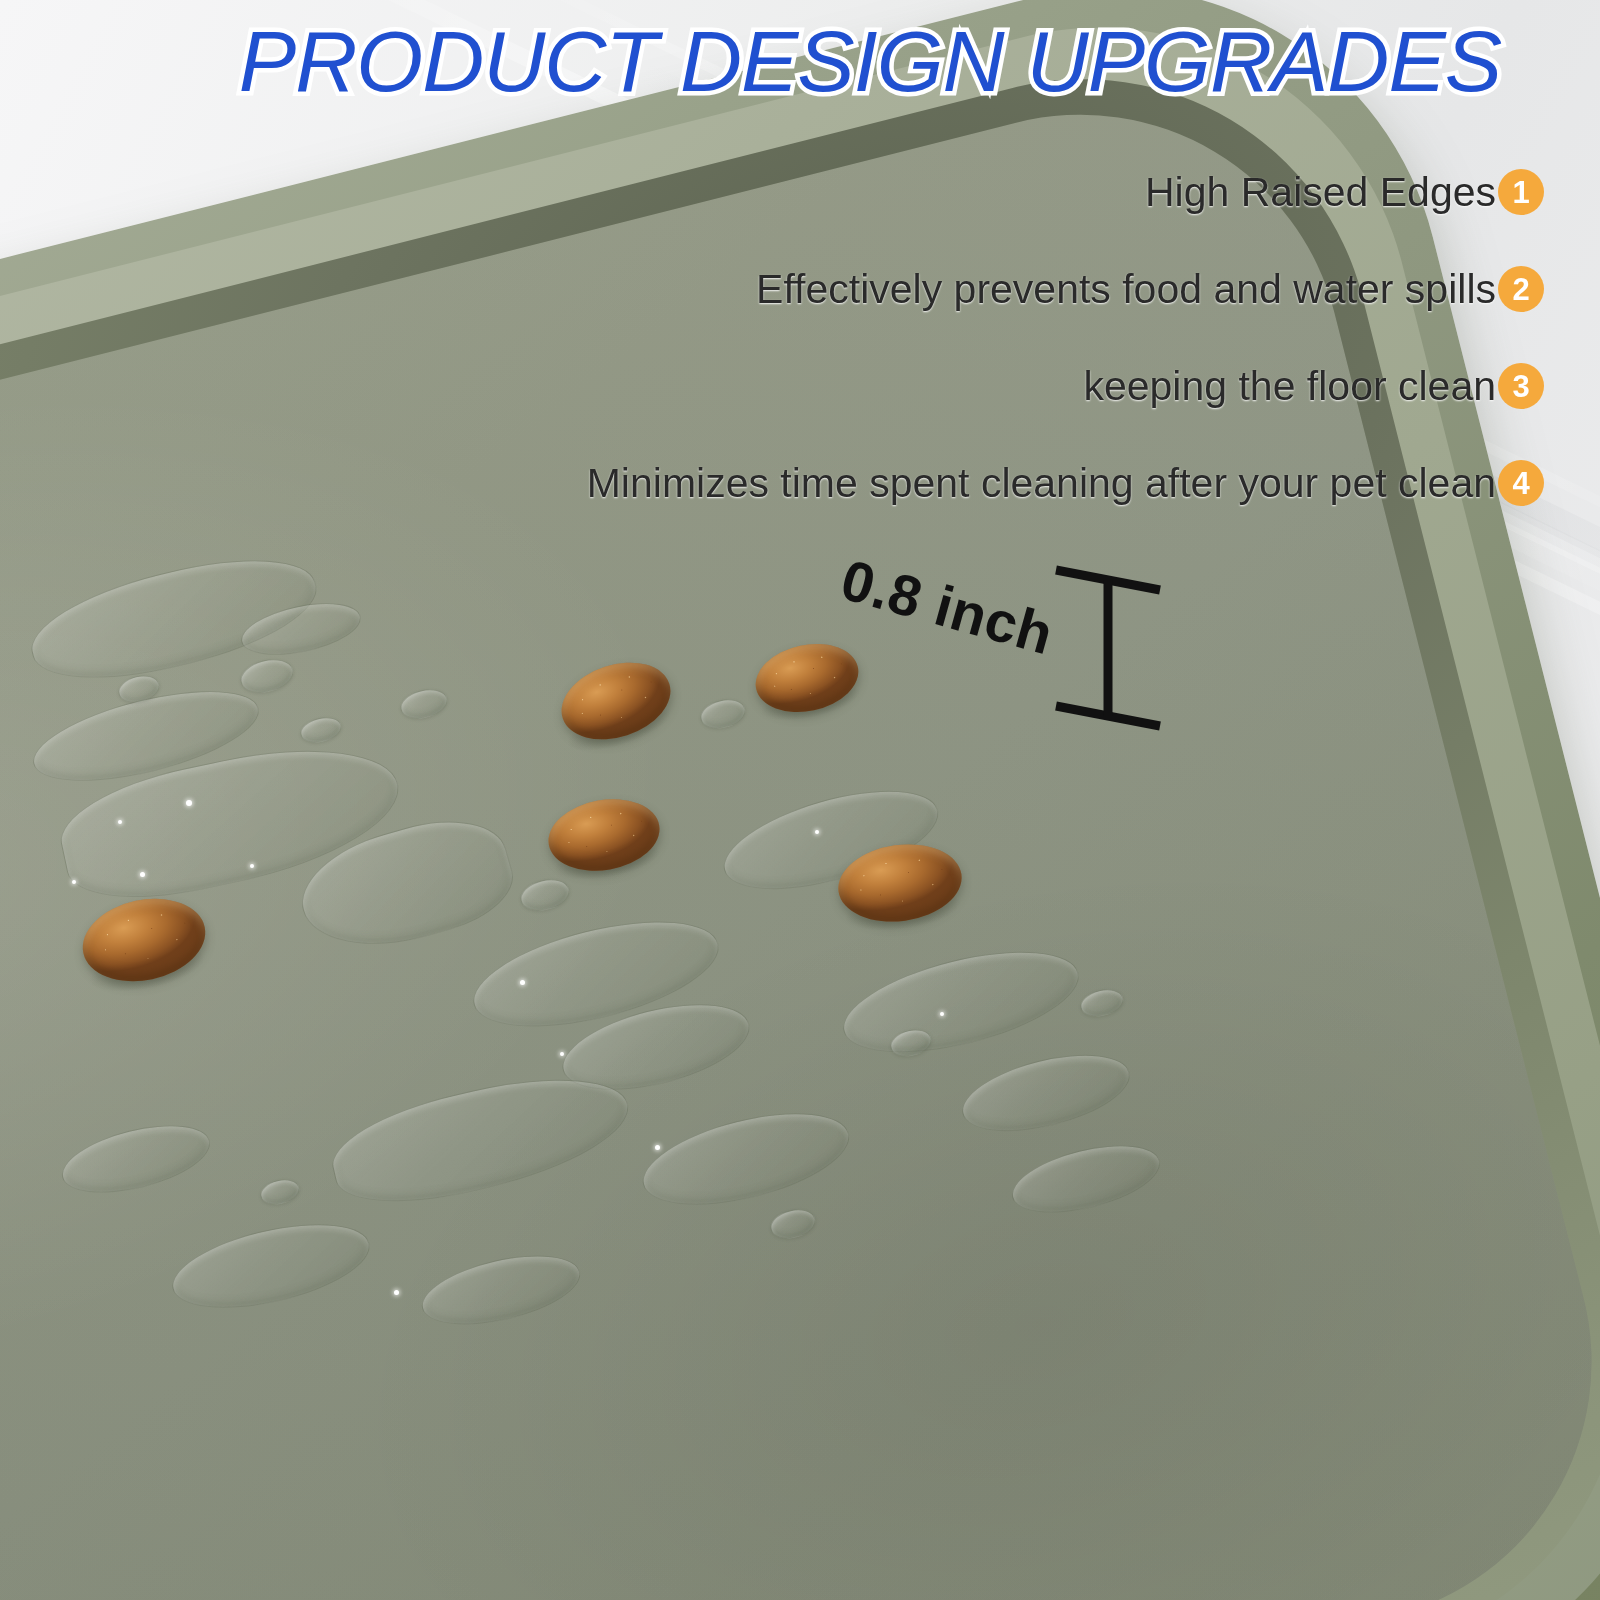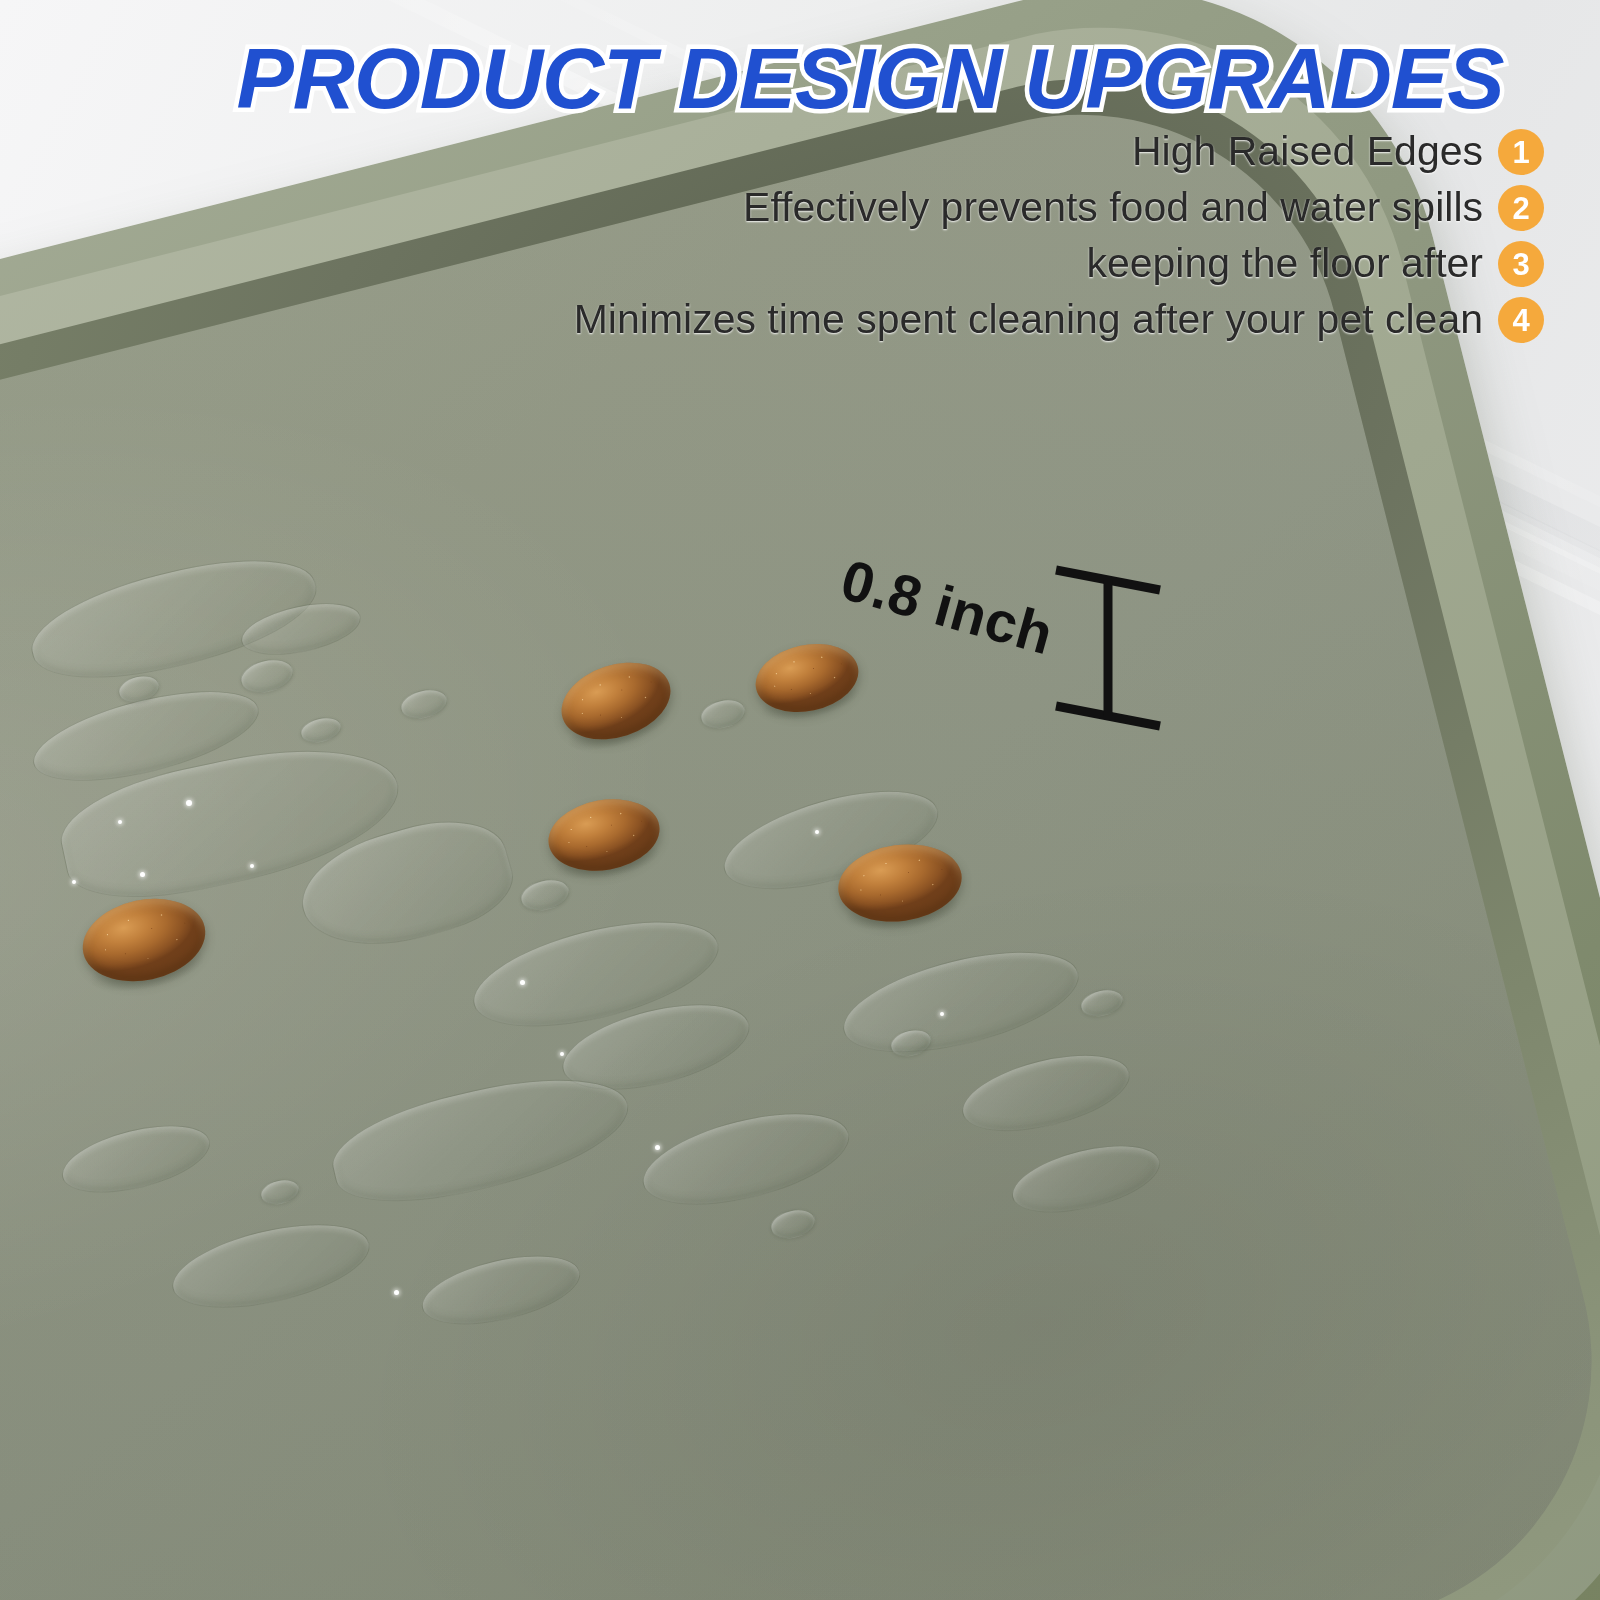--- a/index.html
+++ b/index.html
@@ -139,25 +139,25 @@
   .kibble-shadow{
     position:absolute;
     border-radius:50%;
     background:radial-gradient(closest-side,rgba(58,64,48,.42),rgba(58,64,48,0) 78%);
     pointer-events:none;
   }
 
   
   #headline{
     position:absolute;
-    left:150px;top:33px;
+    left:150px;top:16px;
     width:1440px;
     text-align:center;
     font-size:86px;
-    font-weight:bold;
+    font-weight:normal;
     font-style:italic;
     letter-spacing:-1px;
     color:#2050d0;
     -webkit-text-stroke:9px #ffffff;
     paint-order:stroke fill;
     white-space:nowrap;
     line-height:1.05;
   }
 
   
@@ -165,23 +165,24 @@
     position:absolute;
     right:56px;top:128px;
     width:1300px;
     display:flex;
     flex-direction:column;
     align-items:flex-end;
     gap:9px;
   }
   .bullet-row{
     display:flex;
-    align-items:flex-end;
+    align-items:flex-start;
     justify-content:flex-end;
-    gap:15px;
+    gap:2px;
+    margin-top:41px;
   }
   .bullet-text{
     font-size:41px;
     color:#2a2a2a;
     white-space:nowrap;
     text-shadow:0 1px 2px rgba(255,255,255,.9);
   }
   .bullet-num{
     width:46px;height:46px;
     flex:0 0 46px;
@@ -304,21 +305,21 @@
   <div id="bullets">
       <div class="bullet-row">
         <span class="bullet-text">High Raised Edges</span>
         <span class="bullet-num" style="background: rgb(245, 169, 60); color: rgb(255, 255, 255);">1</span>
       </div>
       <div class="bullet-row">
         <span class="bullet-text">Effectively prevents food and water spills</span>
         <span class="bullet-num" style="background: rgb(245, 169, 60); color: rgb(255, 255, 255);">2</span>
       </div>
       <div class="bullet-row">
-        <span class="bullet-text">keeping the floor after</span>
+        <span class="bullet-text">keeping the floor clean</span>
         <span class="bullet-num" style="background: rgb(245, 169, 60); color: rgb(255, 255, 255);">3</span>
       </div>
       <div class="bullet-row">
         <span class="bullet-text">Minimizes time spent cleaning after your pet clean</span>
         <span class="bullet-num" style="background: rgb(245, 169, 60); color: rgb(255, 255, 255);">4</span>
       </div>
     </div>
 
 </div>
 

